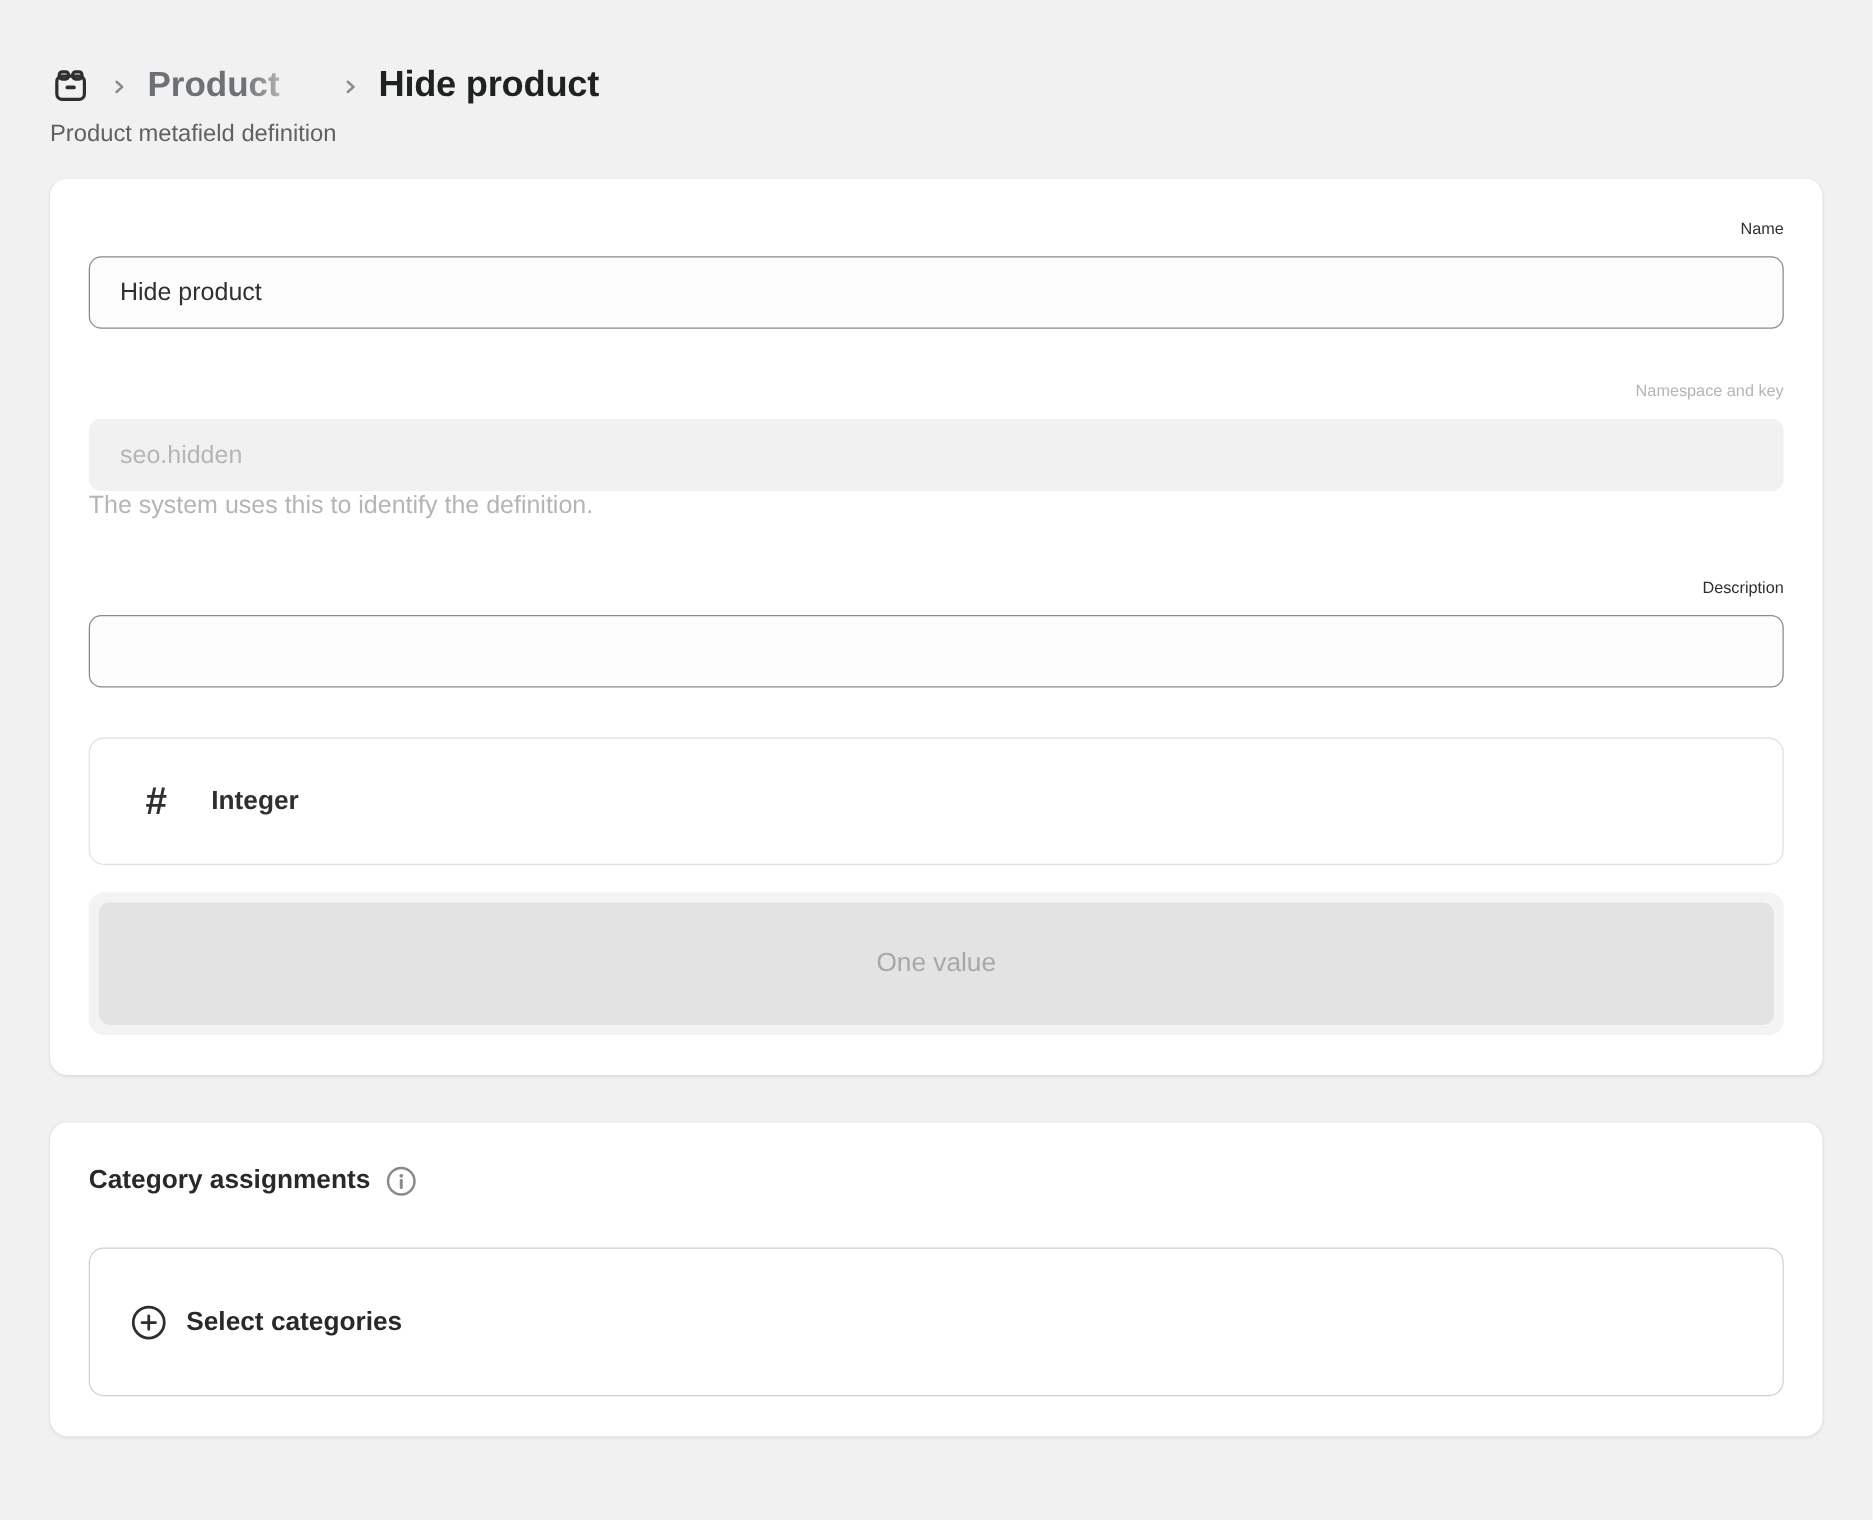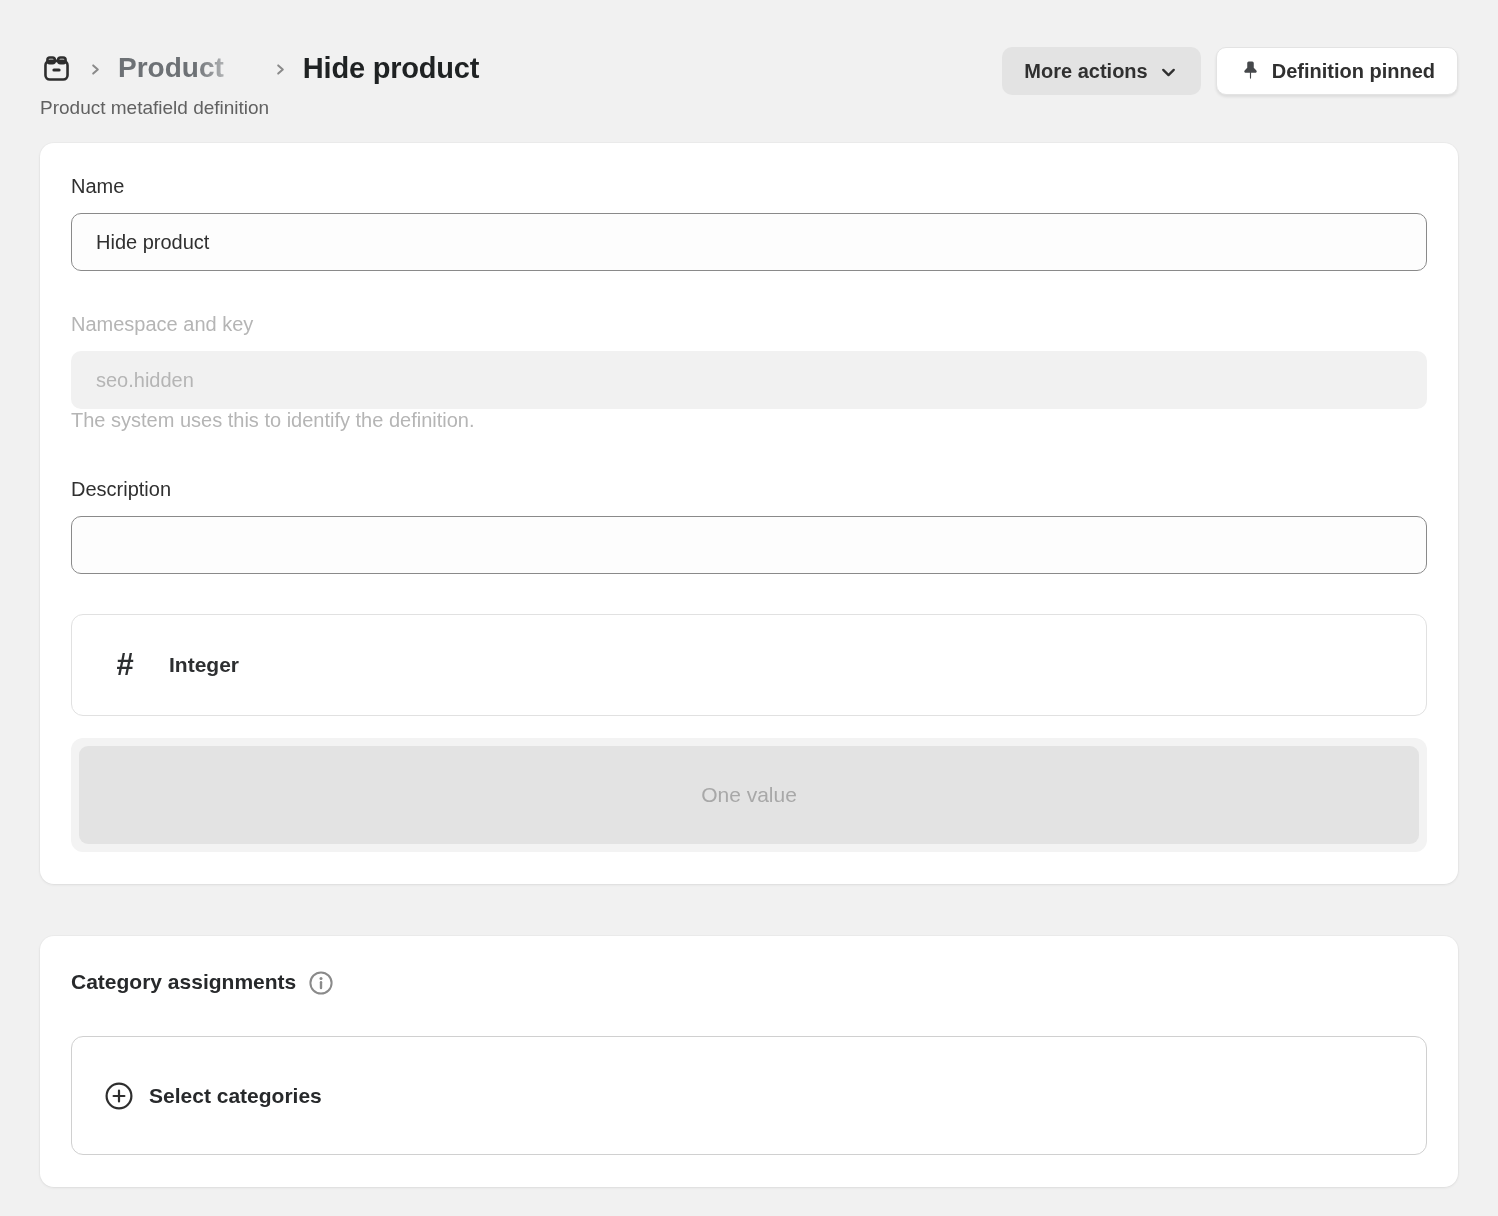--- a/index.html
+++ b/index.html
@@ -73,26 +73,27 @@
   }
 
   
   .card {
     background: #ffffff;
     border-radius: 14px;
     box-shadow: 0 1px 3px rgba(0,0,0,0.07), 0 0 0 1px rgba(0,0,0,0.02);
     padding: 32px 31px;
   }
   .card-definition { margin-top: 24px; }
-  .card-category { margin-top: 52px; }
+  .card-category { margin-top: 38px; }
 
   .field-label {
-    font-size: 20px;
+    font-size: 13px;
     color: #303030;
     margin-bottom: 15px;
+    text-align: right;
   }
   .field-label.disabled { color: #b5b5b5; }
 
   .text-input {
     width: 100%;
     height: 58px;
     border: 1px solid #8a8a8a;
     border-radius: 10px;
     background: #fdfdfd;
     font-size: 20px;
@@ -213,38 +214,20 @@
         <span class="crumb-sep">
           <svg width="15" height="15" viewBox="0 0 15 15" fill="none">
             <path d="M5.2 3.4 L9.8 7.5 L5.2 11.6" stroke="#8a8a8a" stroke-width="2" stroke-linecap="round" stroke-linejoin="round"></path>
           </svg>
         </span>
         <h1 class="page-title">Hide product</h1>
       </div>
       <div class="page-subtitle">Product metafield definition</div>
     </div>
 
-    <div class="header-actions">
-      <button class="btn btn-gray">
-        <span>More actions</span>
-        <span style="display:inline-flex;margin-top:3px;">
-          <svg width="21" height="21" viewBox="0 0 20 20" fill="none">
-            <path d="M5 7.5 L10 12.5 L15 7.5" stroke="#303030" stroke-width="2.2" stroke-linecap="round" stroke-linejoin="round"></path>
-          </svg>
-        </span>
-      </button>
-      <button class="btn btn-white">
-        <span style="display:inline-flex;">
-          <svg width="23" height="23" viewBox="0 0 24 24" fill="none">
-            <path d="M8.6 3.2 a1.6 1.6 0 0 1 1.6 -1.6 h3.6 a1.6 1.6 0 0 1 1.6 1.6 v5 l2.5 2.6 c.5.5.6 1.1.6 1.5 0 .5-.4.9-.9.9 h-5 v5.3 l-.6 1.7 -.6-1.7 v-5.3 h-5 c-.5 0-.9-.4-.9-.9 0-.4.1-1 .6-1.5 l2.5-2.6 z" fill="#46484b"></path>
-          </svg>
-        </span>
-        <span>Definition pinned</span>
-      </button>
-    </div>
   </div>
 
   <div class="card card-definition">
     <div class="field-label">Name</div>
     <input class="text-input" type="text" value="Hide product" style="">
 
     <div class="spacer-40"></div>
 
     <div class="field-label disabled">Namespace and key</div>
     <input class="text-input" type="text" disabled="" value="seo.hidden" style="">

